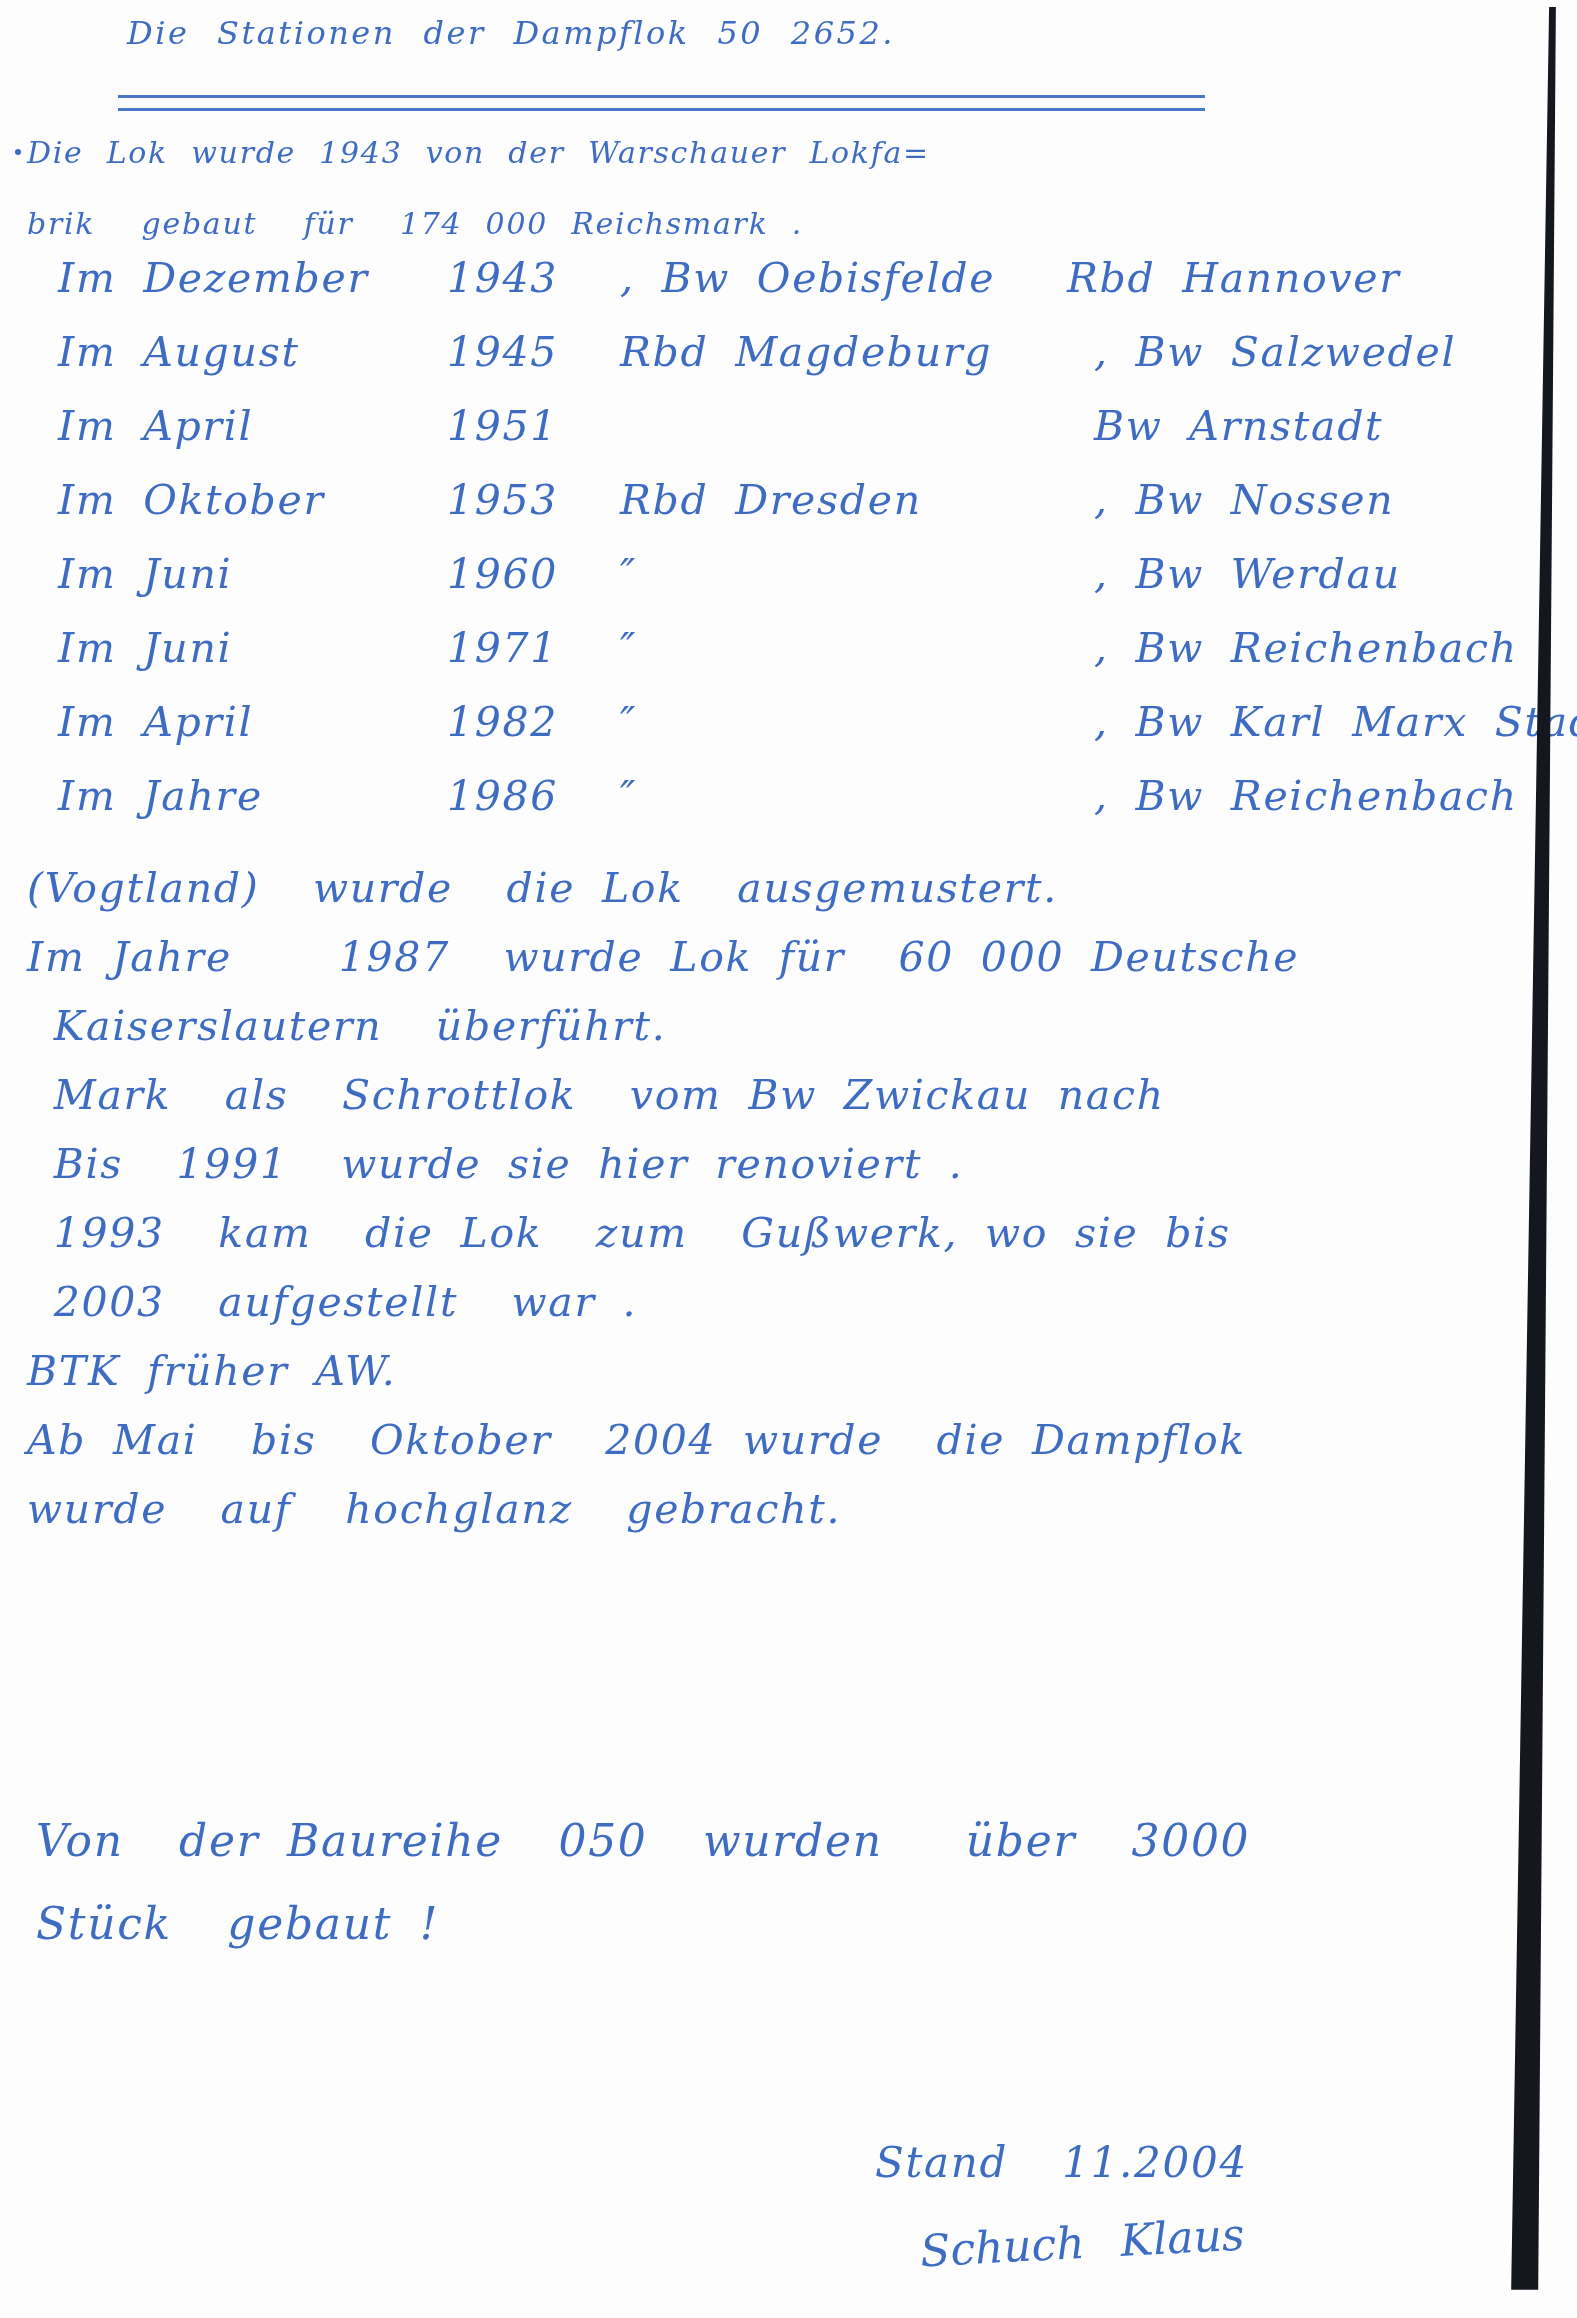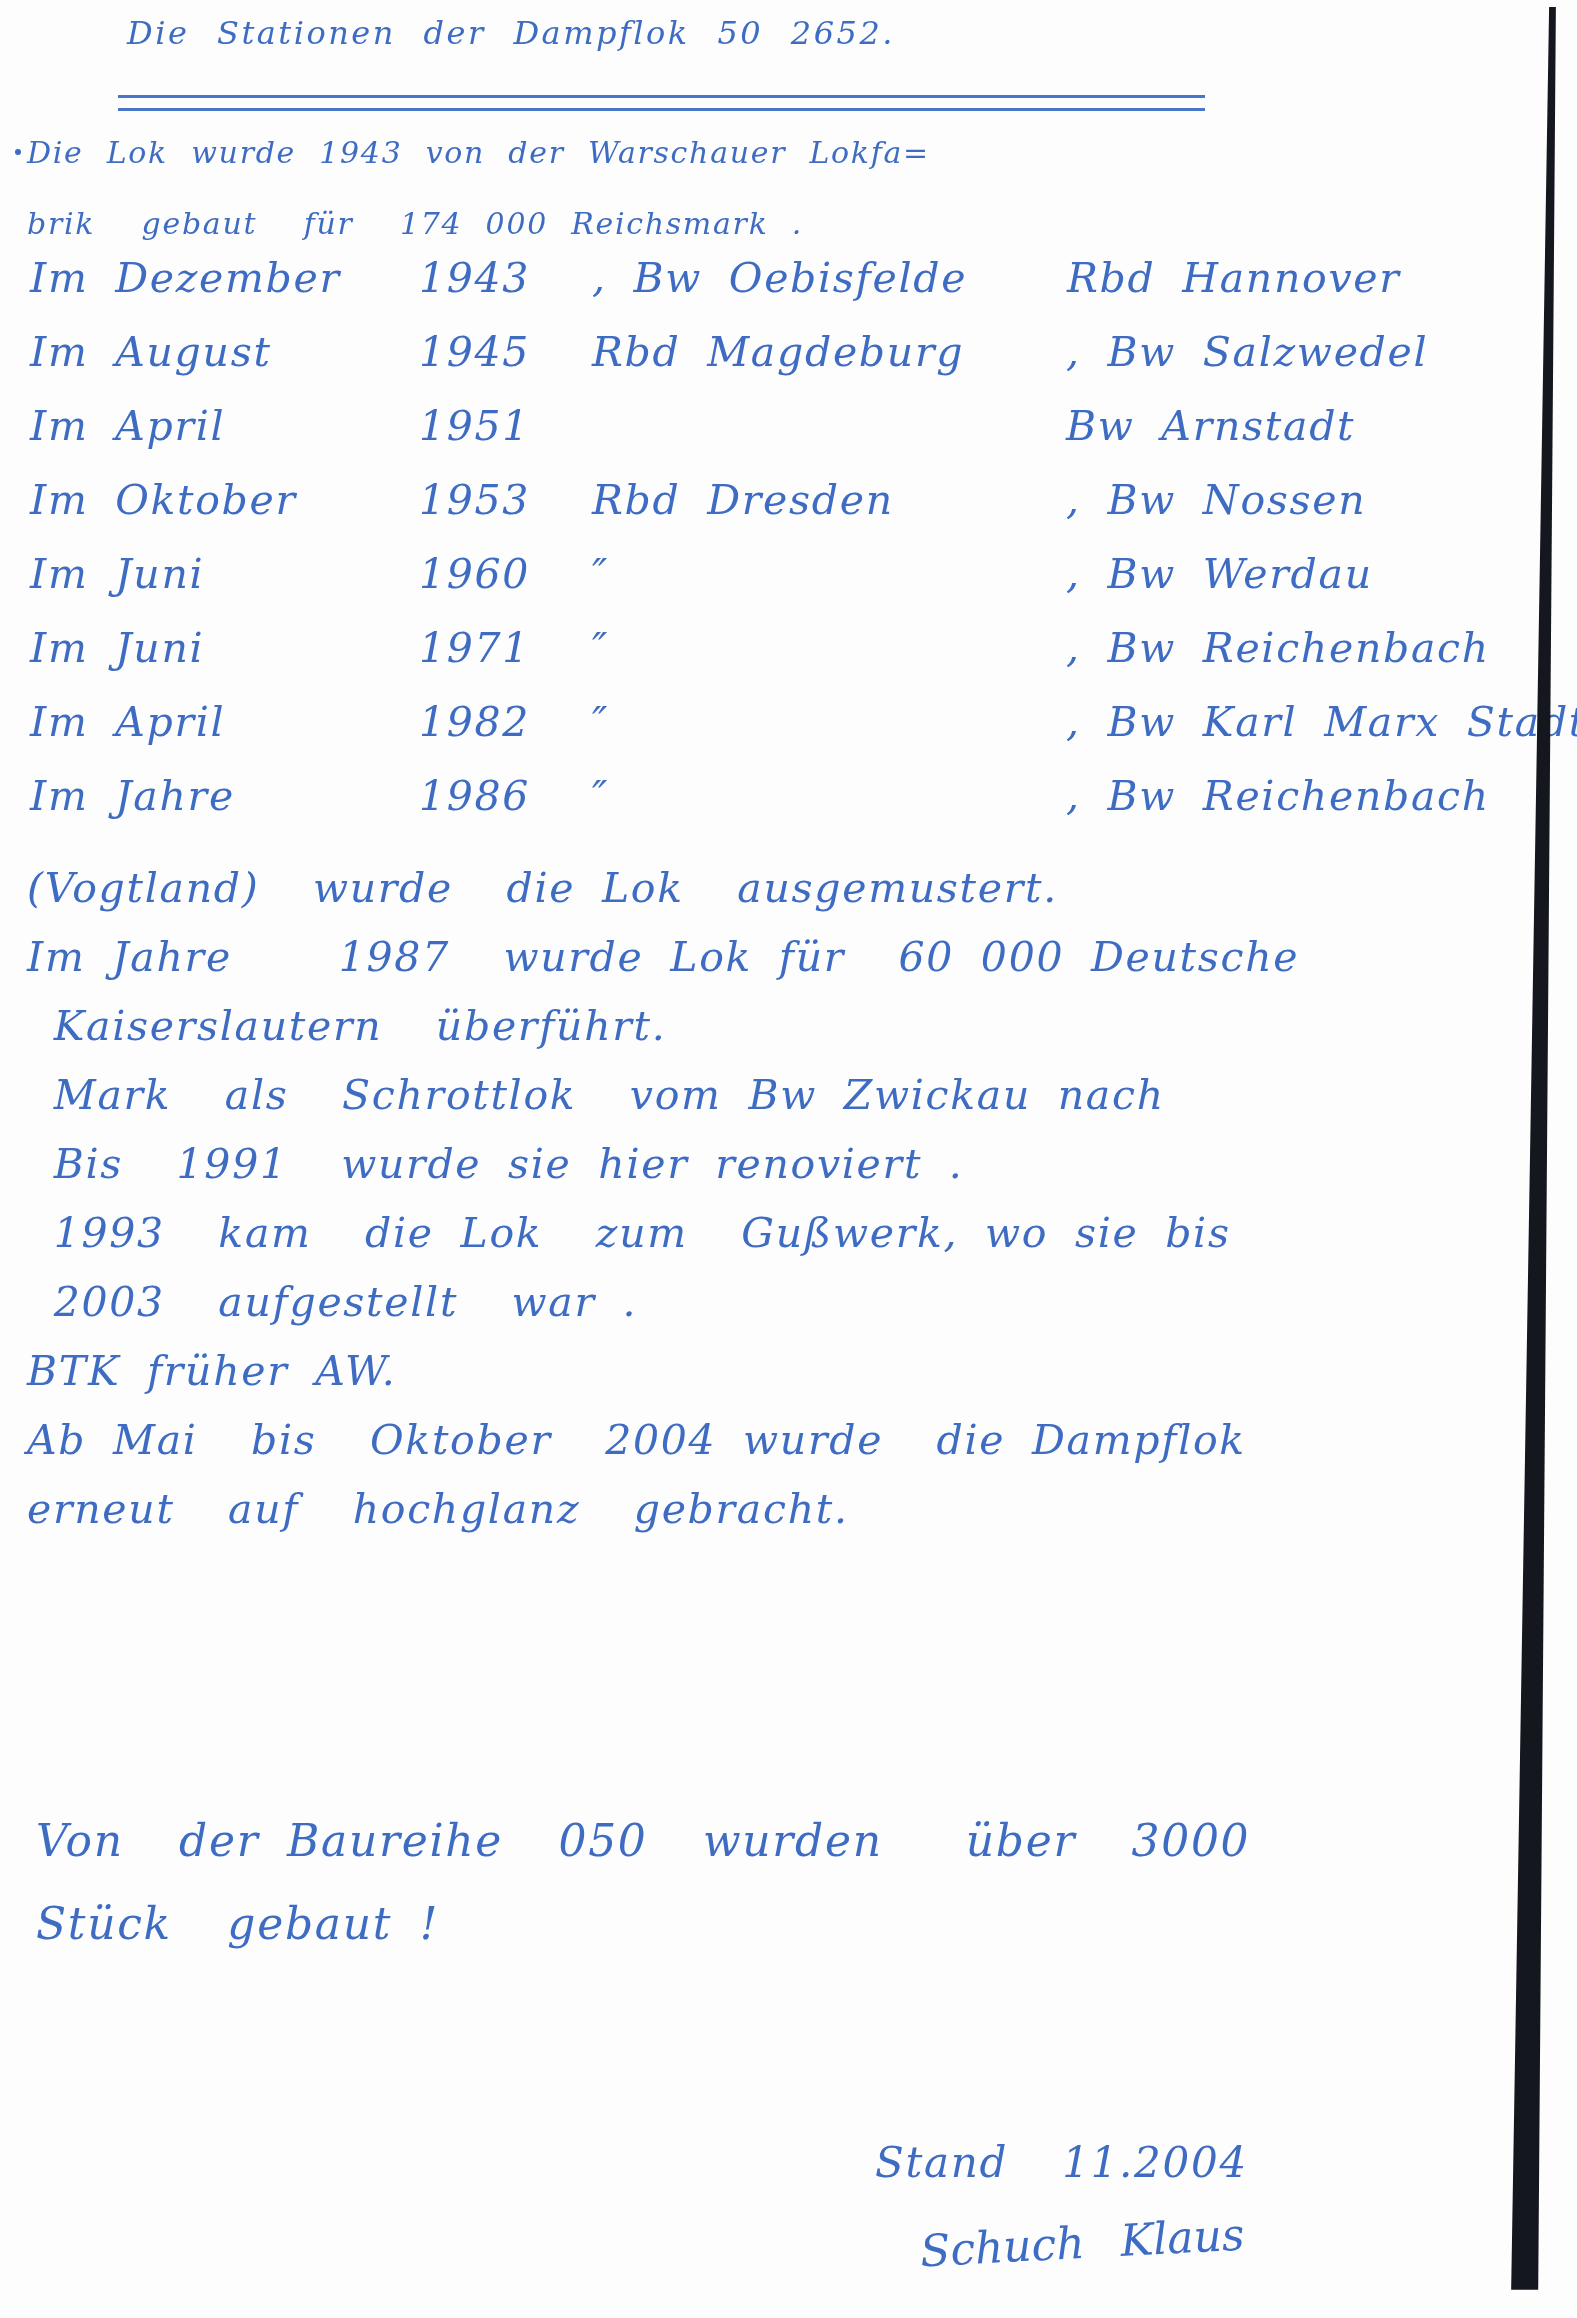--- a/index.html
+++ b/index.html
@@ -45,21 +45,21 @@
   .stations {
     position: absolute;
     top: 254px; left: 30px; right: 37px;
   }
   .station-row {
     display: flex;
     height: 74px;
     font-size: 41px;
     align-items: flex-start;
   }
-  .col-period { width: 389px; flex: 0 0 auto; }
+  .col-period { width: 389px; flex: 0 0 auto; margin-left: 28px; }
   .col-year   { width: 173px; flex: 0 0 auto; }
   .col-rbd    { width: 474px; flex: 0 0 auto; }
   .col-bw     { flex: 1 1 auto; }
   .body-lines {
     position: absolute;
     top: 854px; left: 27px;
     font-size: 41px;
     line-height: 69px;
   }
   .closing {
@@ -165,21 +165,21 @@
   <div class="body-lines">
     <div class="hw">(Vogtland)  wurde  die Lok  ausgemustert.</div>
     <div class="hw">Im Jahre    1987  wurde Lok für  60 000 Deutsche</div>
     <div class="hw"> Kaiserslautern  überführt.</div>
     <div class="hw"> Mark  als  Schrottlok  vom Bw Zwickau nach</div>
     <div class="hw"> Bis  1991  wurde sie hier renoviert .</div>
     <div class="hw"> 1993  kam  die Lok  zum  Gußwerk, wo sie bis</div>
     <div class="hw"> 2003  aufgestellt  war .</div>
     <div class="hw">BTK früher AW.</div>
     <div class="hw">Ab Mai  bis  Oktober  2004 wurde  die Dampflok</div>
-    <div class="hw">erneut  auf  hochglanz  gebracht.</div>
+    <div class="hw">wurde  auf  hochglanz  gebracht.</div>
   </div>
 
   <div class="closing">
     <div class="hw">Von  der Baureihe  050  wurden   über  3000</div>
     <div class="hw">Stück  gebaut !</div>
   </div>
 
   <div class="hw footer-stand">Stand  11.2004</div>
   <div class="hw signature">Schuch Klaus</div>
 

